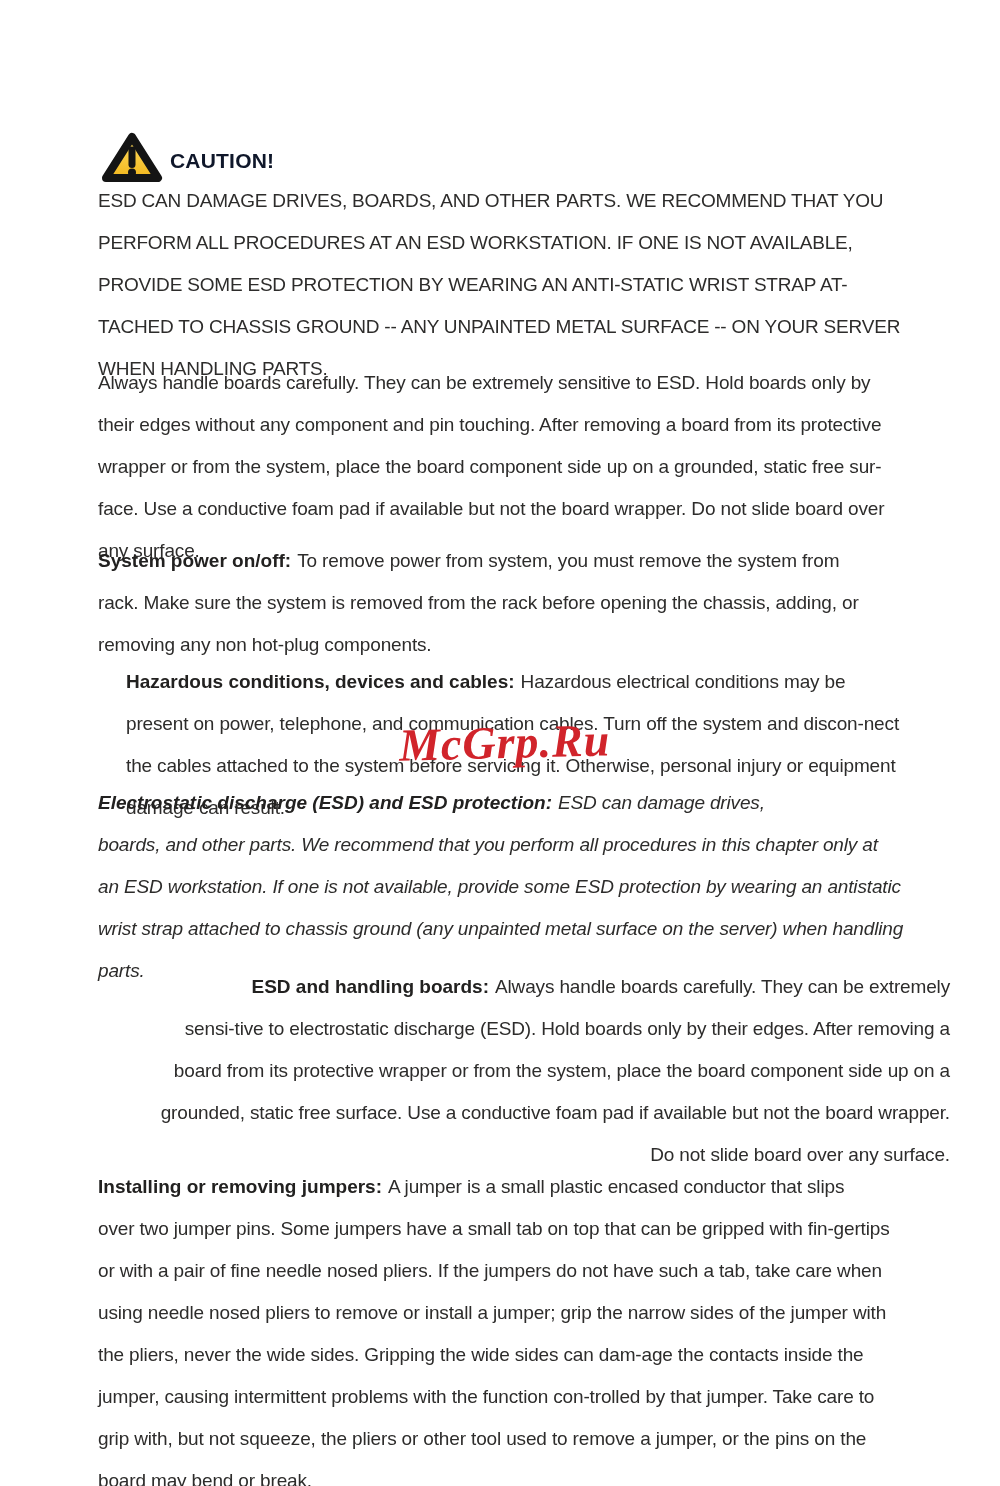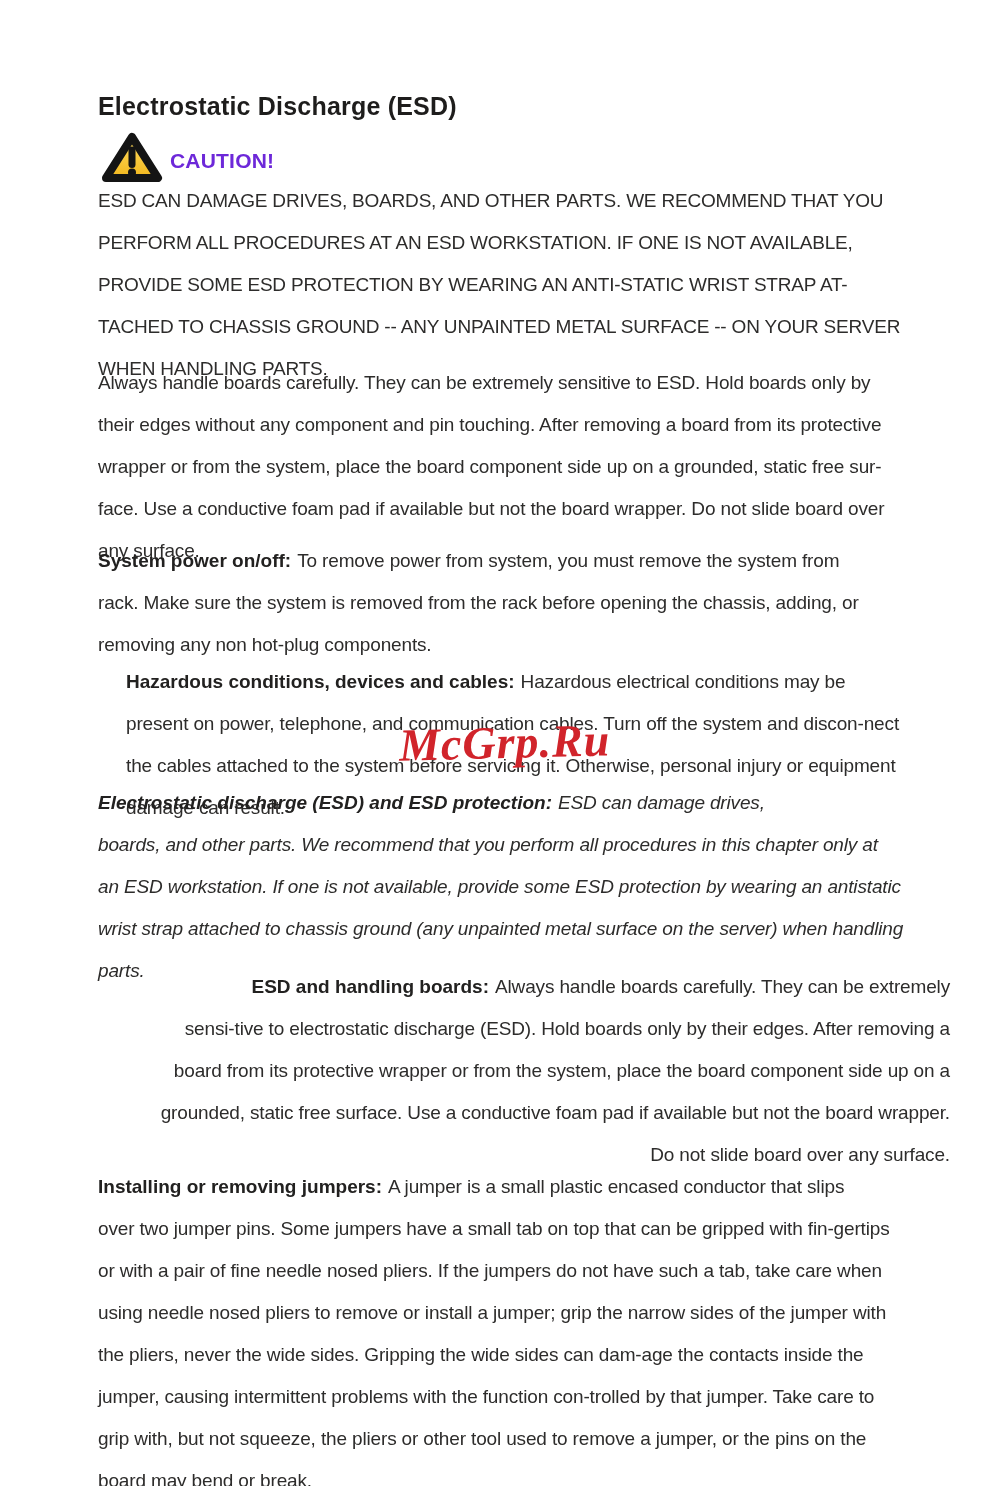--- a/index.html
+++ b/index.html
@@ -19,21 +19,21 @@
     font-weight: 700;
     color: #1e1d1c;
     letter-spacing: 0.2px;
     margin: 0;
   }
   .caution-icon-wrap { left: 100px; top: 131px; width: 64px; height: 54px; }
   .caution-label {
     left: 170px; top: 149px;
     font-size: 21px;
     font-weight: 700;
-    color: #6d28d9;
+    color: #0f172a;
     letter-spacing: 0.2px;
   }
   .para {
     left: 98px;
     width: 852px;
     font-size: 19px;
     line-height: 42px;
     white-space: pre-line;
     letter-spacing: -0.15px;
     color: #2d2c2b;
@@ -54,21 +54,20 @@
     letter-spacing: 1px;
     transform: rotate(-1.5deg);
     white-space: nowrap;
   }
 </style>
 </head>
 <body>
 
 <div class="page">
 
-  <h1 class="abs doc-title">Electrostatic Discharge (ESD)</h1>
 
   <div class="abs caution-icon-wrap">
     <svg width="64" height="54" viewBox="0 0 64 54" xmlns="http://www.w3.org/2000/svg">
       <defs>
         <linearGradient id="warnGrad" x1="0" y1="0" x2="0" y2="1">
           <stop offset="0" stop-color="#ffdd62"></stop>
           <stop offset="1" stop-color="#f2b71d"></stop>
         </linearGradient>
       </defs>
       <polygon points="32,6 58,47 6,47" fill="url(#warnGrad)" stroke="#141414" stroke-width="8" stroke-linejoin="round"></polygon>

